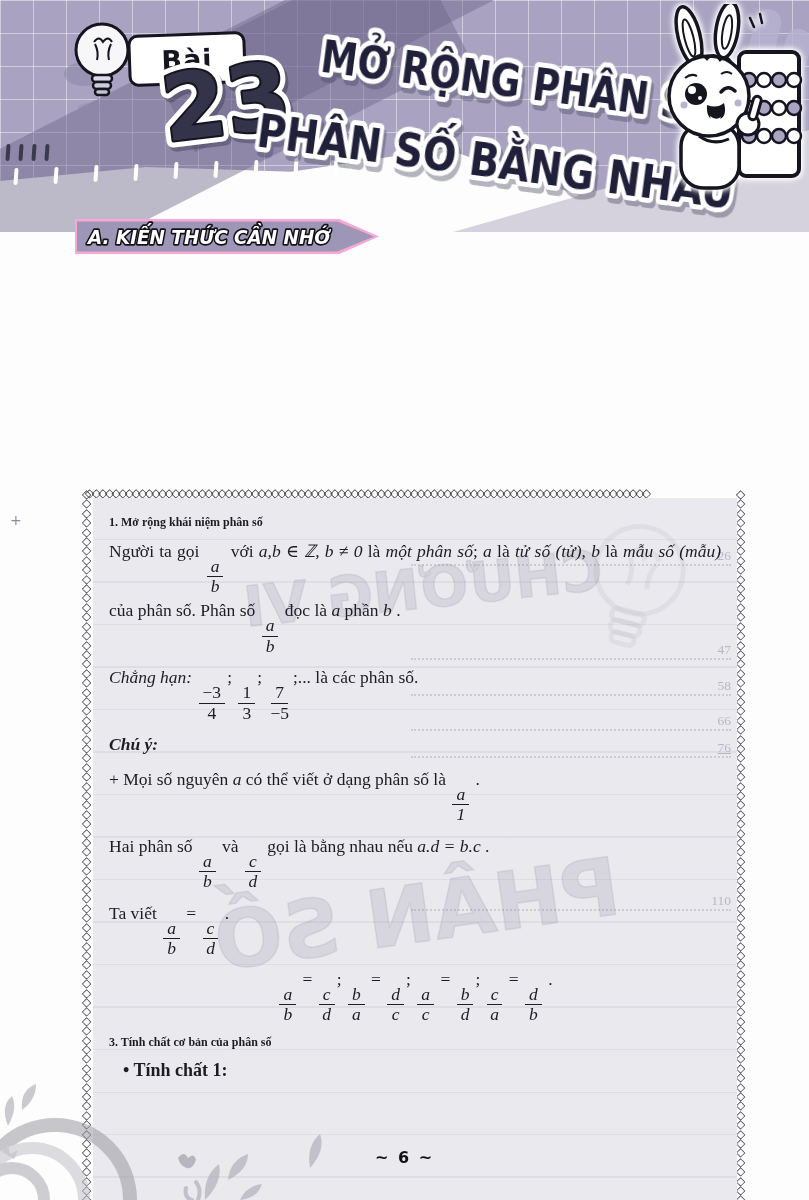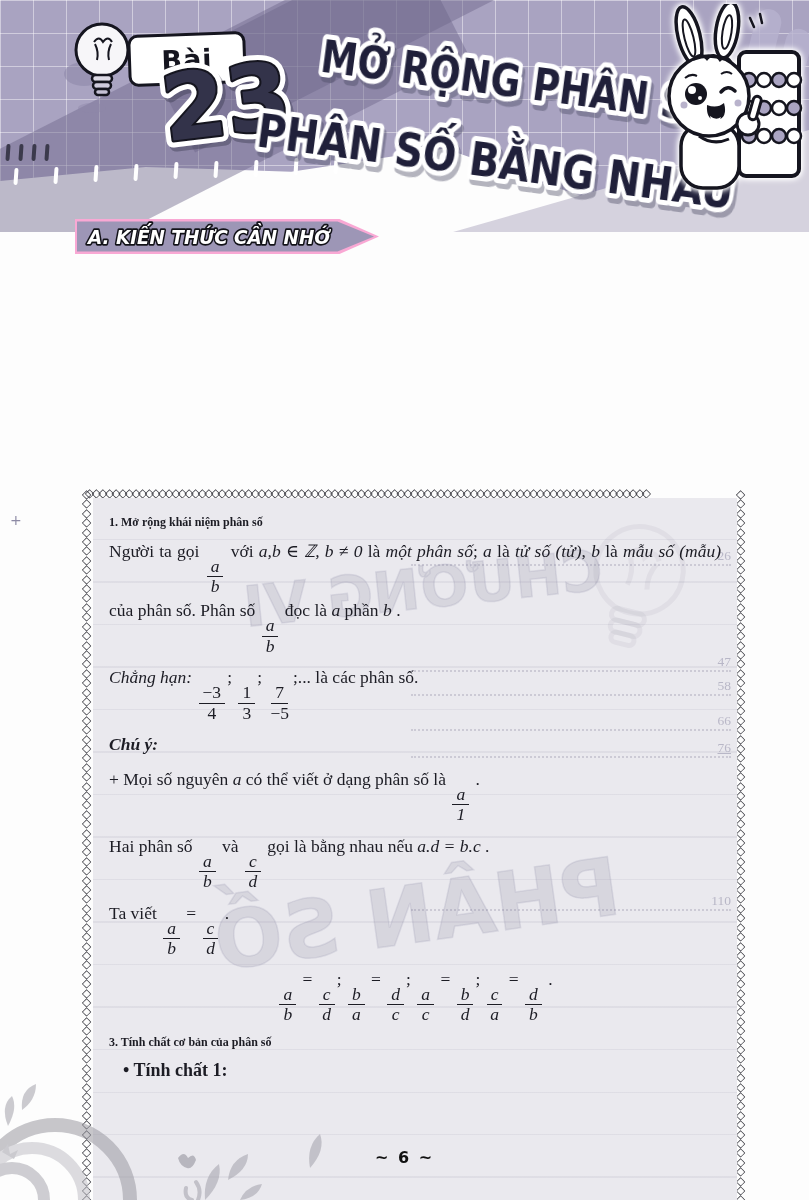--- a/index.html
+++ b/index.html
@@ -220,21 +220,21 @@
         <g fill="none" stroke="rgba(90,88,115,0.14)" stroke-width="3">
           <circle cx="40" cy="34" r="26"></circle>
           <path d="M32,26 q5,-7 9,0 q5,-7 9,0 M33,28 q4,8 2,16 M49,28 q-4,8 -2,16"></path>
           <rect x="30" y="59" width="20" height="7" rx="3.5"></rect>
           <rect x="31" y="66" width="18" height="7" rx="3.5"></rect>
           <rect x="33" y="73" width="14" height="6" rx="3"></rect>
         </g>
       </svg>
       <div id="toc-layer">
           <div class="toc-entry" style="top: 50px;">26</div>
-          <div class="toc-entry" style="top: 156px;">47</div>
+          <div class="toc-entry" style="top: 144px;">47</div>
           <div class="toc-entry" style="top: 180px;">58</div>
           <div class="toc-entry" style="top: 215px;">66</div>
           <div class="toc-entry" style="top: 242px; text-decoration: underline;">76</div>
           <div class="toc-entry" style="top: 395px;">110</div>
         </div>
       <div id="kcontent">
           <div class="blk-h">1. Mở rộng khái niệm phân số</div>
           <div class="blk-p">Người ta gọi <span class="fr">
               <span class="n">a</span>
               <span class="d">b</span>

